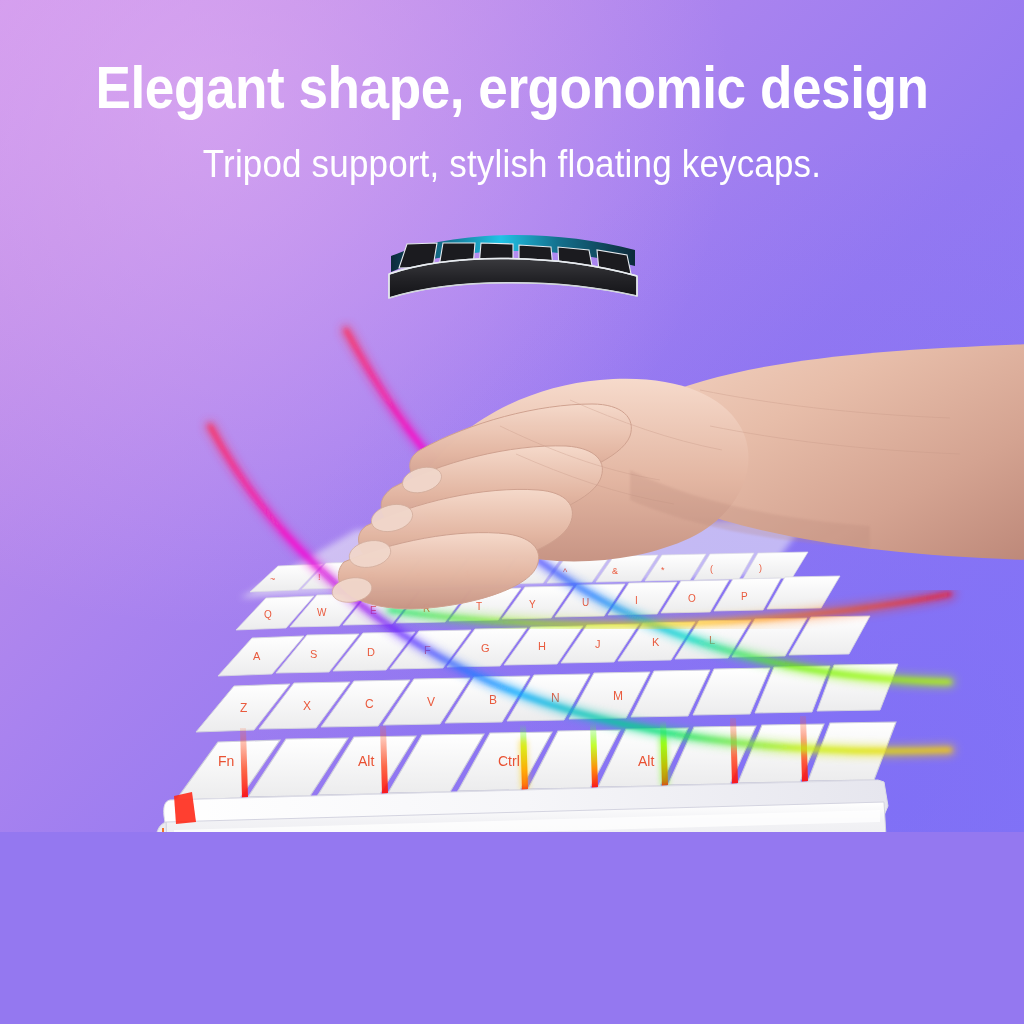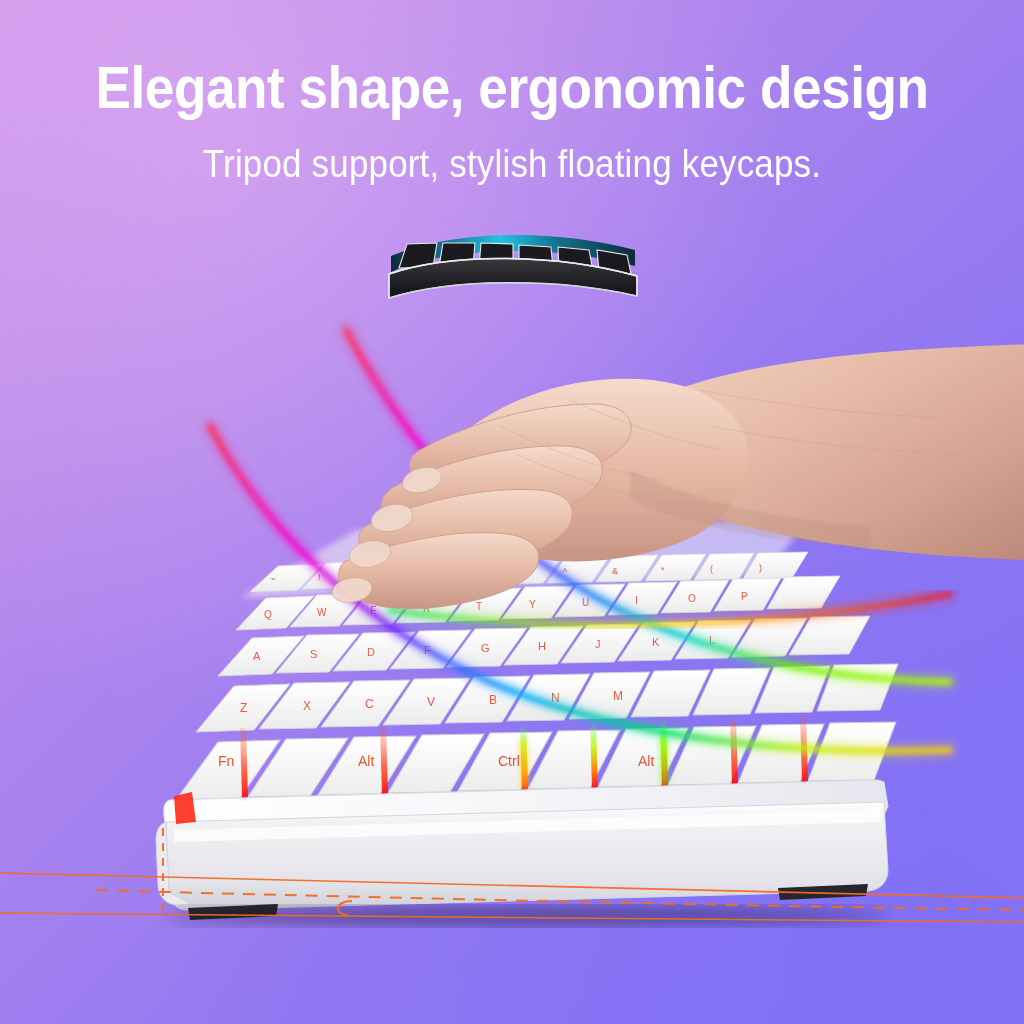--- a/index.html
+++ b/index.html
@@ -2,21 +2,21 @@
 <html><head>
 <meta charset="utf-8">
 <title>Keyboard Product Banner</title>
 <style>
   html,body{margin:0;padding:0;}
   body{
     width:1024px;height:1024px;overflow:hidden;
     font-family:"Liberation Sans","DejaVu Sans",sans-serif;
     background:#9478f0;
   }
-  #stage{position:relative;width:1024px;height:1024px;overflow:hidden;}
+  #stage{position:relative;width:1024px;height:832px;overflow:hidden;}
 
   
   .bg{position:absolute;inset:0;
       background:linear-gradient(135deg,#cf97ec 0%,#c08ee9 16%,#a983ef 40%,#9479f1 62%,#8a78f6 85%,#8678f7 100%);}
   .bg-glow{position:absolute;inset:0;
       background:radial-gradient(circle at 20% 12%, rgba(228,178,245,.55) 0%, rgba(228,178,245,0) 48%),
                  radial-gradient(circle at 88% 96%, rgba(118,102,245,.45) 0%, rgba(118,102,245,0) 55%);}
 
   
   .title{

